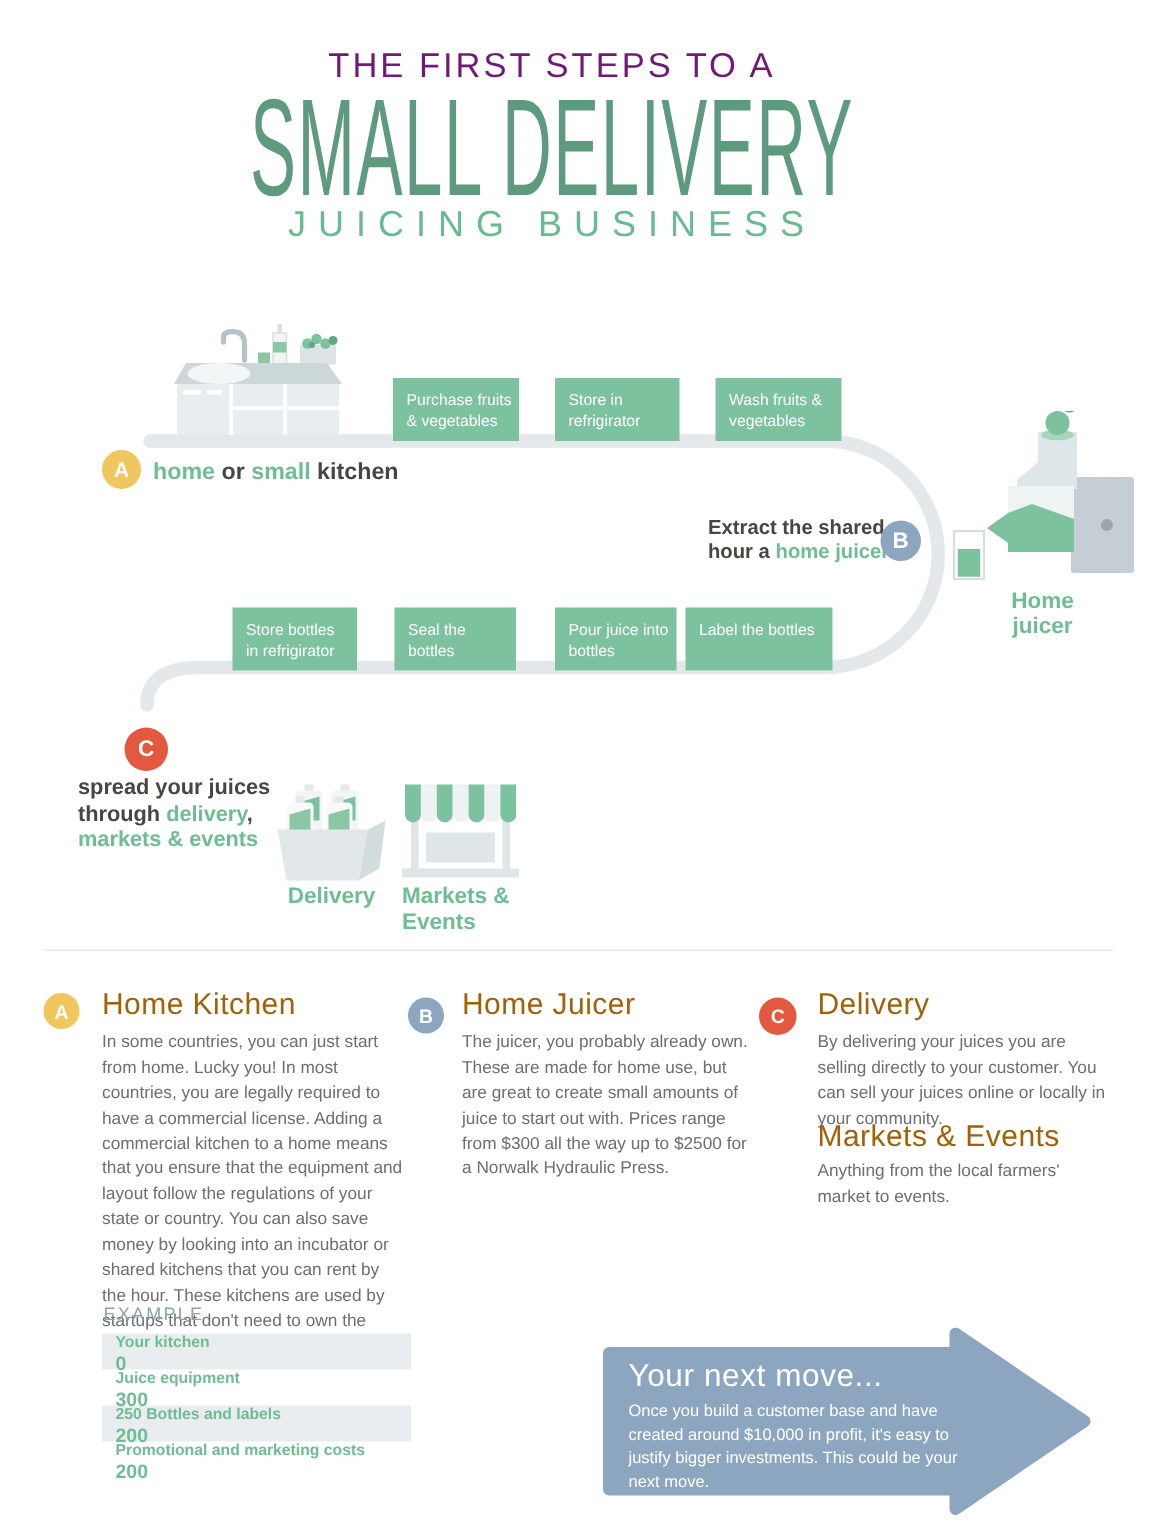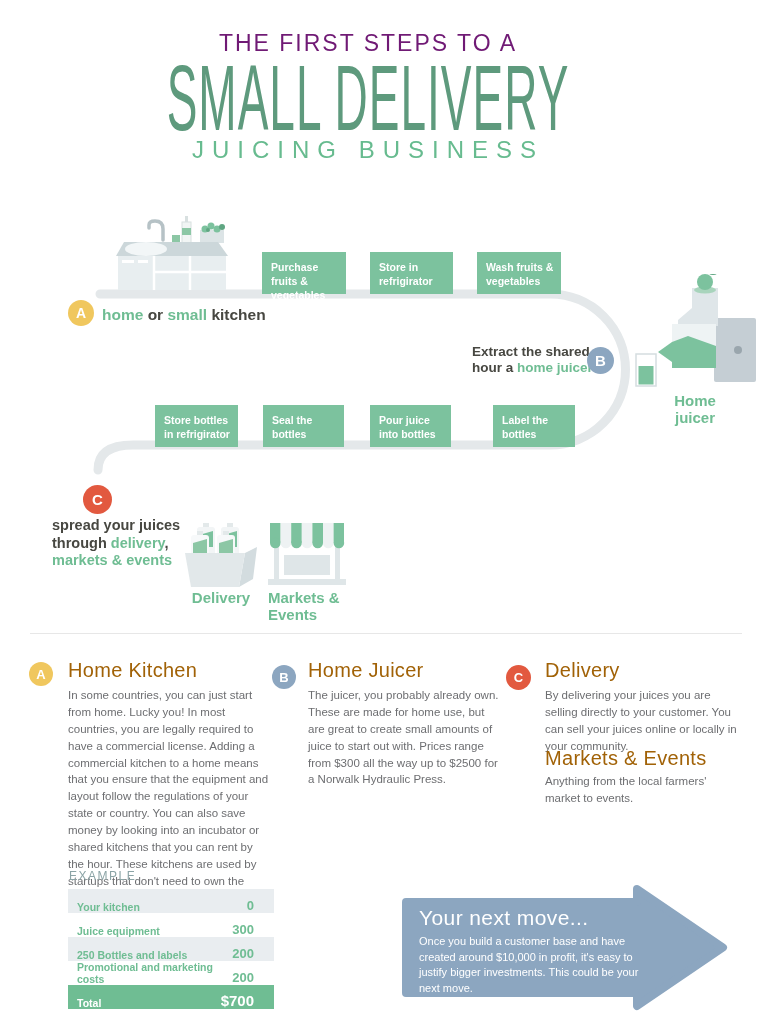--- a/index.html
+++ b/index.html
@@ -13,39 +13,39 @@
       font-size:23px;letter-spacing:2px;color:#701a75;}
   .t2{position:absolute;top:52px;width:100%;text-align:center;line-height:1;
       font-size:46px;font-weight:300;letter-spacing:1px;color:#5e9a7d;
       transform:scaleY(2.0);transform-origin:50% 0;}
   .t3{position:absolute;top:136px;width:100%;text-align:center;
       font-size:24px;font-weight:400;letter-spacing:8px;color:#67bb8f;}
 
   
   .path-svg{position:absolute;left:0;top:0;pointer-events:none;}
   .fbox{position:absolute;height:42px;background:#7cc29e;color:#fff;
-        font-size:10.5px;font-weight:700;line-height:1.35;
+        font-size:10.5px;font-weight:400;line-height:1.35;
         padding:8px 4px 0 9px;box-sizing:border-box;}
   .badge{position:absolute;border-radius:50%;color:#fff;font-weight:700;
          display:flex;align-items:center;justify-content:center;}
   .flabel{position:absolute;font-weight:700;color:#474741;}
   .green-t{color:#6fbd93;}
   .ill-label{position:absolute;font-weight:700;color:#6fbd93;font-size:15px;line-height:1.15;}
 
   
   .divider{position:absolute;left:30px;top:633px;width:712px;height:1px;background:#e7e7e7;}
   .sec-head{position:absolute;font-size:20px;color:#a16207;letter-spacing:.3px;}
   .sec-body{position:absolute;font-size:11.5px;line-height:1.47;color:#6d6e71;}
 
   
   .ex-label{position:absolute;left:69px;top:869px;font-size:12px;
             letter-spacing:1.5px;color:#8ba4a6;}
   .ex-table{position:absolute;left:68px;top:889px;width:206px;}
-  .ex-row{height:24px;display:flex;align-items:flex-end;
-          padding:0 20px 0 9px;box-sizing:border-box;}
+  .ex-row{height:24px;display:flex;align-items:flex-start;
+          padding:0 20px 0 9px;box-sizing:border-box;flex-direction:column;}
   .ex-row.alt{background:#e9edf0;}
   .ex-row .item{flex:1;font-size:10.5px;font-weight:700;color:#6fbd93;}
   .ex-row .val{font-size:13px;font-weight:700;color:#6fbd93;}
   .ex-row.total{background:#6fbd93;}
   .ex-row.total .item,.ex-row.total .val{color:#fff;}
   .ex-row.total .val{font-size:15px;}
 
   
   .nm-title{position:absolute;left:419px;top:906px;font-size:21px;color:#fff;letter-spacing:.4px;}
   .nm-body{position:absolute;left:419px;top:934px;width:232px;
@@ -88,21 +88,21 @@
     <line x1="38" y1="60" x2="110" y2="60" stroke="#ffffff" stroke-width="2.5"></line>
   </svg>
 
   <div class="fbox" style="left:262px;top:252px;width:84px;">Purchase fruits &amp; vegetables</div>
   <div class="fbox" style="left:370px;top:252px;width:83px;">Store in refrigirator</div>
   <div class="fbox" style="left:477px;top:252px;width:84px;">Wash fruits &amp; vegetables</div>
 
   <div class="fbox" style="left:155px;top:405px;width:83px;">Store bottles in refrigirator</div>
   <div class="fbox" style="left:263px;top:405px;width:81px;">Seal the bottles</div>
   <div class="fbox" style="left:370px;top:405px;width:81px;">Pour juice into bottles</div>
-  <div class="fbox" style="left:493px;top:405px;width:82px;">Label the bottles</div>
+  <div class="fbox" style="left:457px;top:405px;width:98px;">Label the bottles</div>
 
   <div class="badge" style="left:68px;top:300px;width:26px;height:26px;background:#f0c75e;font-size:14px;">A</div>
   <div class="flabel" style="left:102px;top:306px;font-size:15.5px;">
     <span class="green-t">home</span><span> or </span><span class="green-t">small</span><span> kitchen</span>
   </div>
 
   <div class="flabel" style="left:472px;top:344px;font-size:13.5px;line-height:1.2;">
     <span>Extract the shared</span><br>
     <span>hour a </span><span class="green-t">home juicer</span>
   </div>
@@ -201,24 +201,20 @@
       <span class="val">300</span>
     </div>
     <div class="ex-row alt">
       <span class="item">250 Bottles and labels</span>
       <span class="val">200</span>
     </div>
     <div class="ex-row">
       <span class="item">Promotional and marketing costs</span>
       <span class="val">200</span>
     </div>
-    <div class="ex-row total">
-      <span class="item">Total</span>
-      <span class="val">$700</span>
-    </div>
   </div>
 
   <svg class="abs" style="left:402px;top:885px;" width="332" height="127" viewBox="0 0 332 127">
     <polygon points="4,17 235,17 235,4 321,62.5 235,121 235,108 4,108" fill="#8ca6c0" stroke="#8ca6c0" stroke-width="8" stroke-linejoin="round"></polygon>
   </svg>
   <div class="nm-title">Your next move...</div>
   <div class="nm-body">Once you build a customer base and have created around $10,000 in profit, it's easy to justify bigger investments. This could be your next move.</div>
 
 </div>
 

